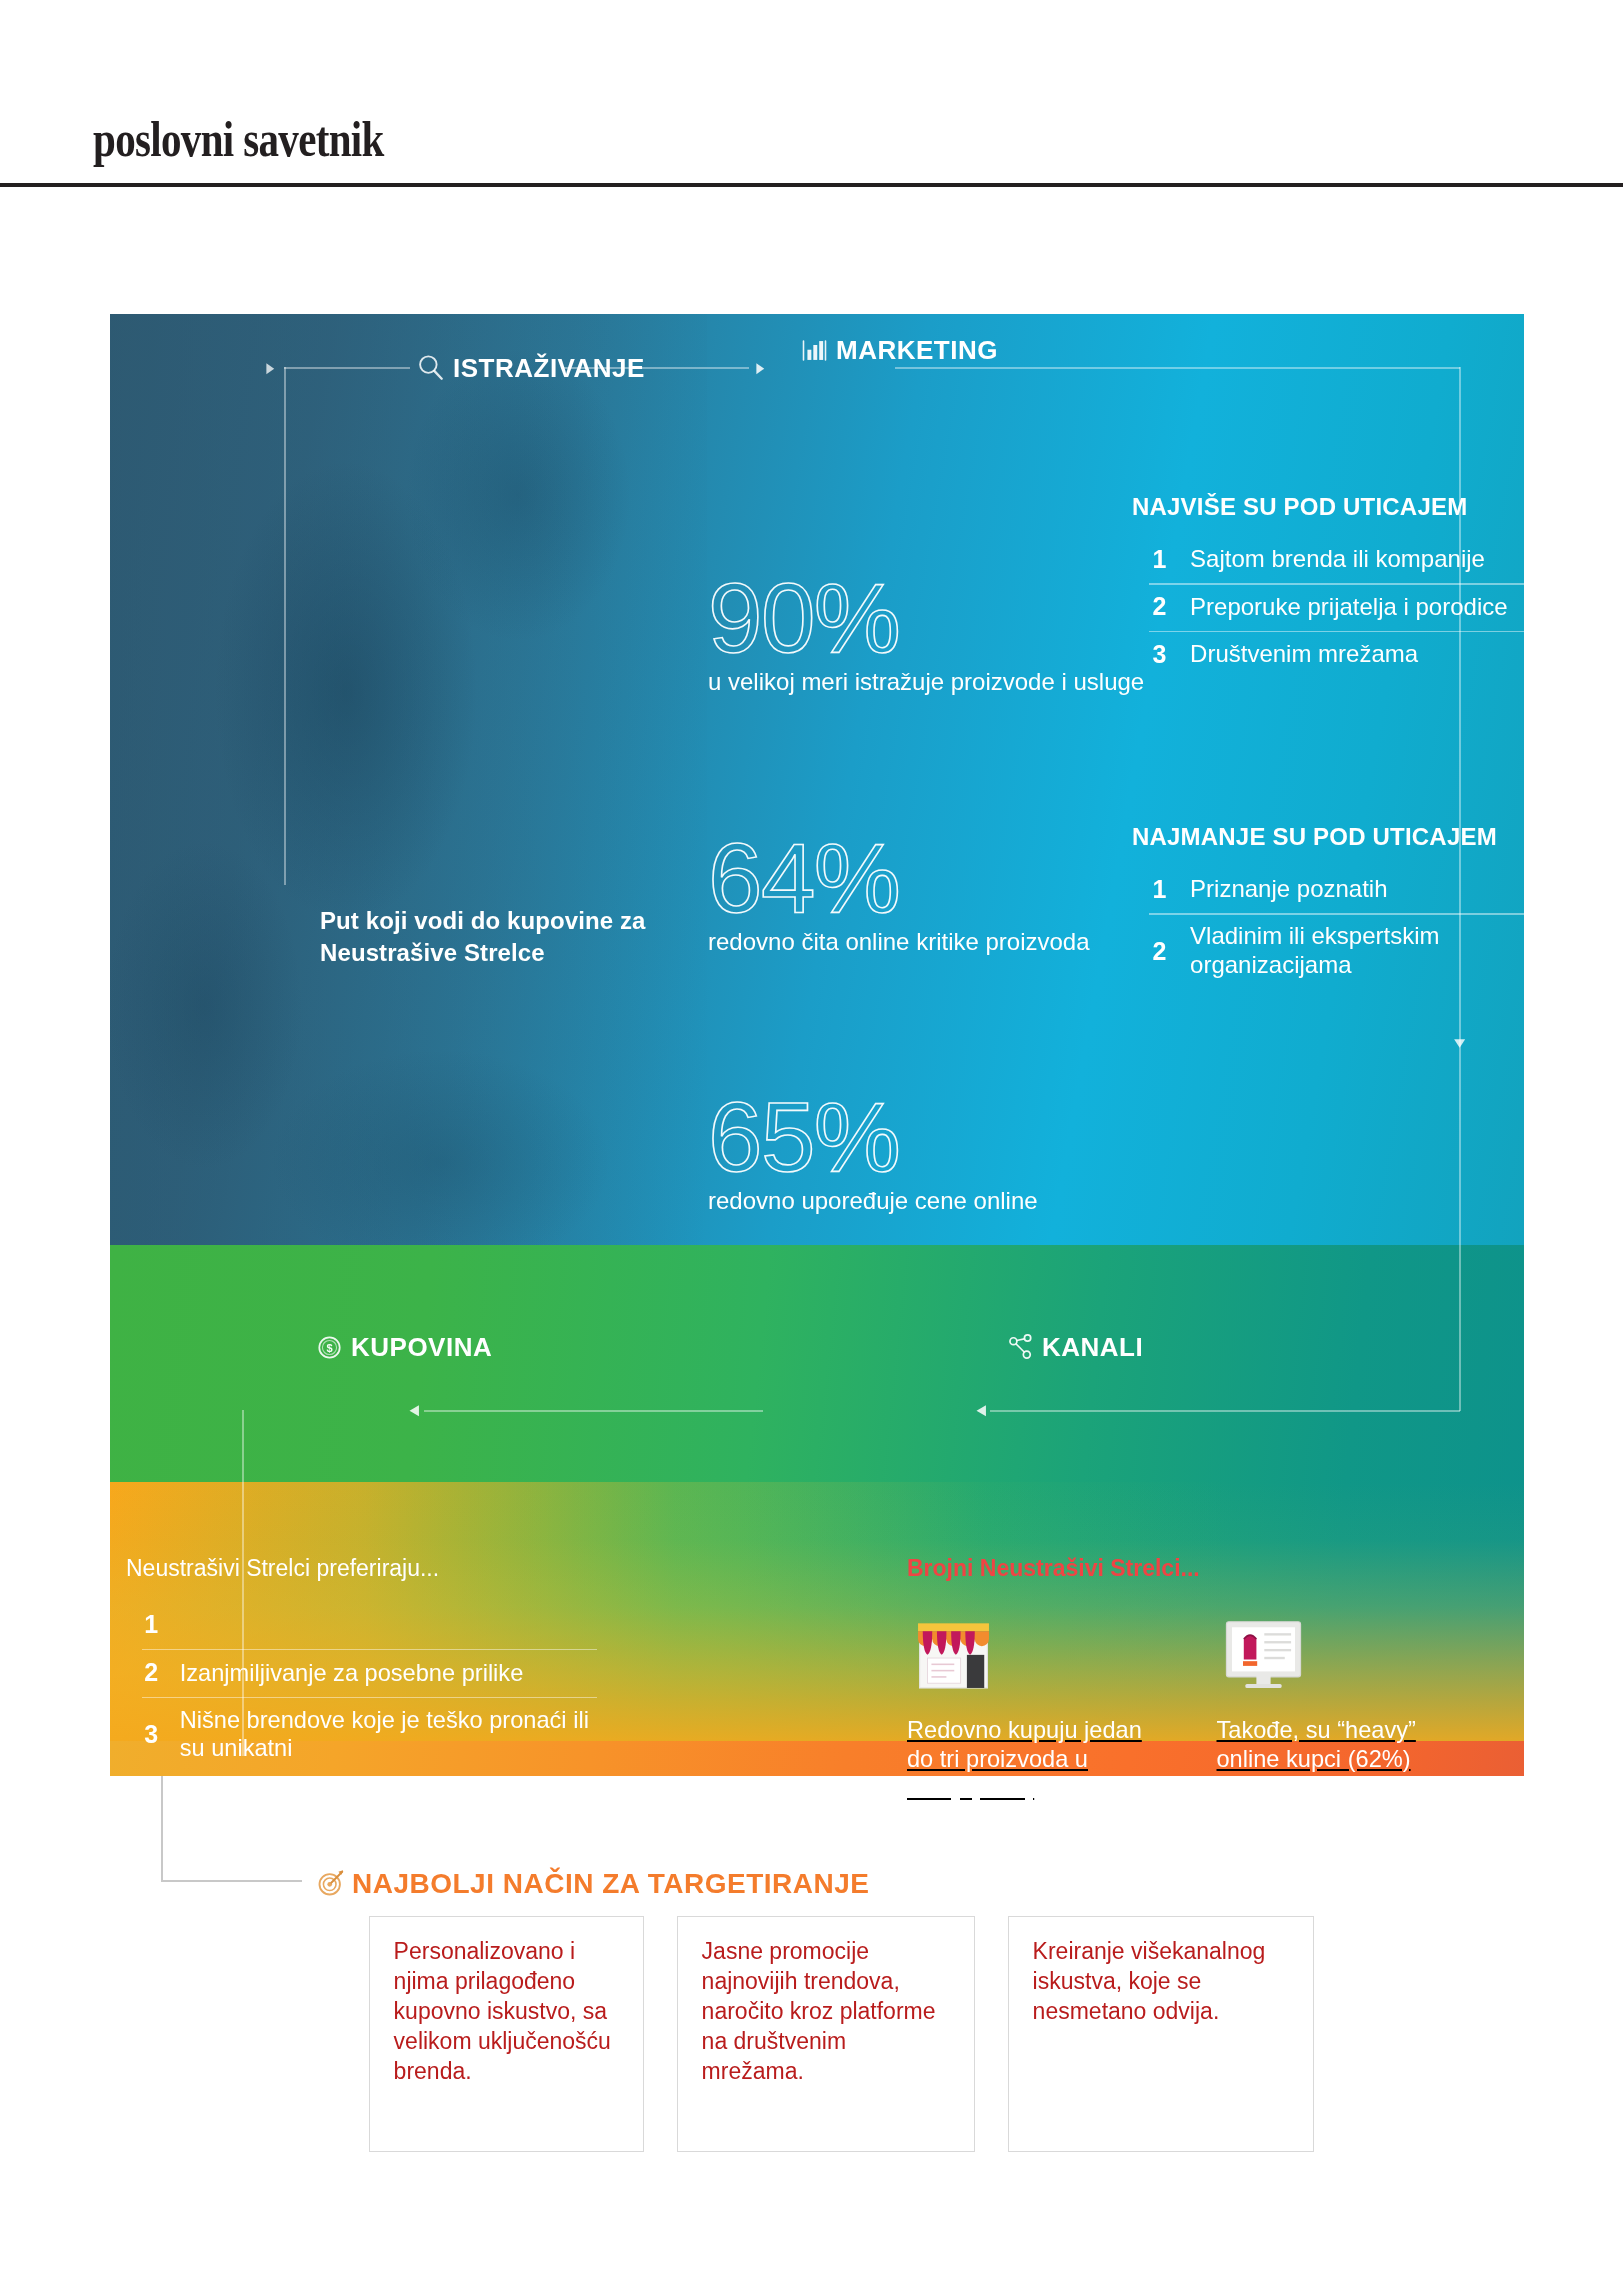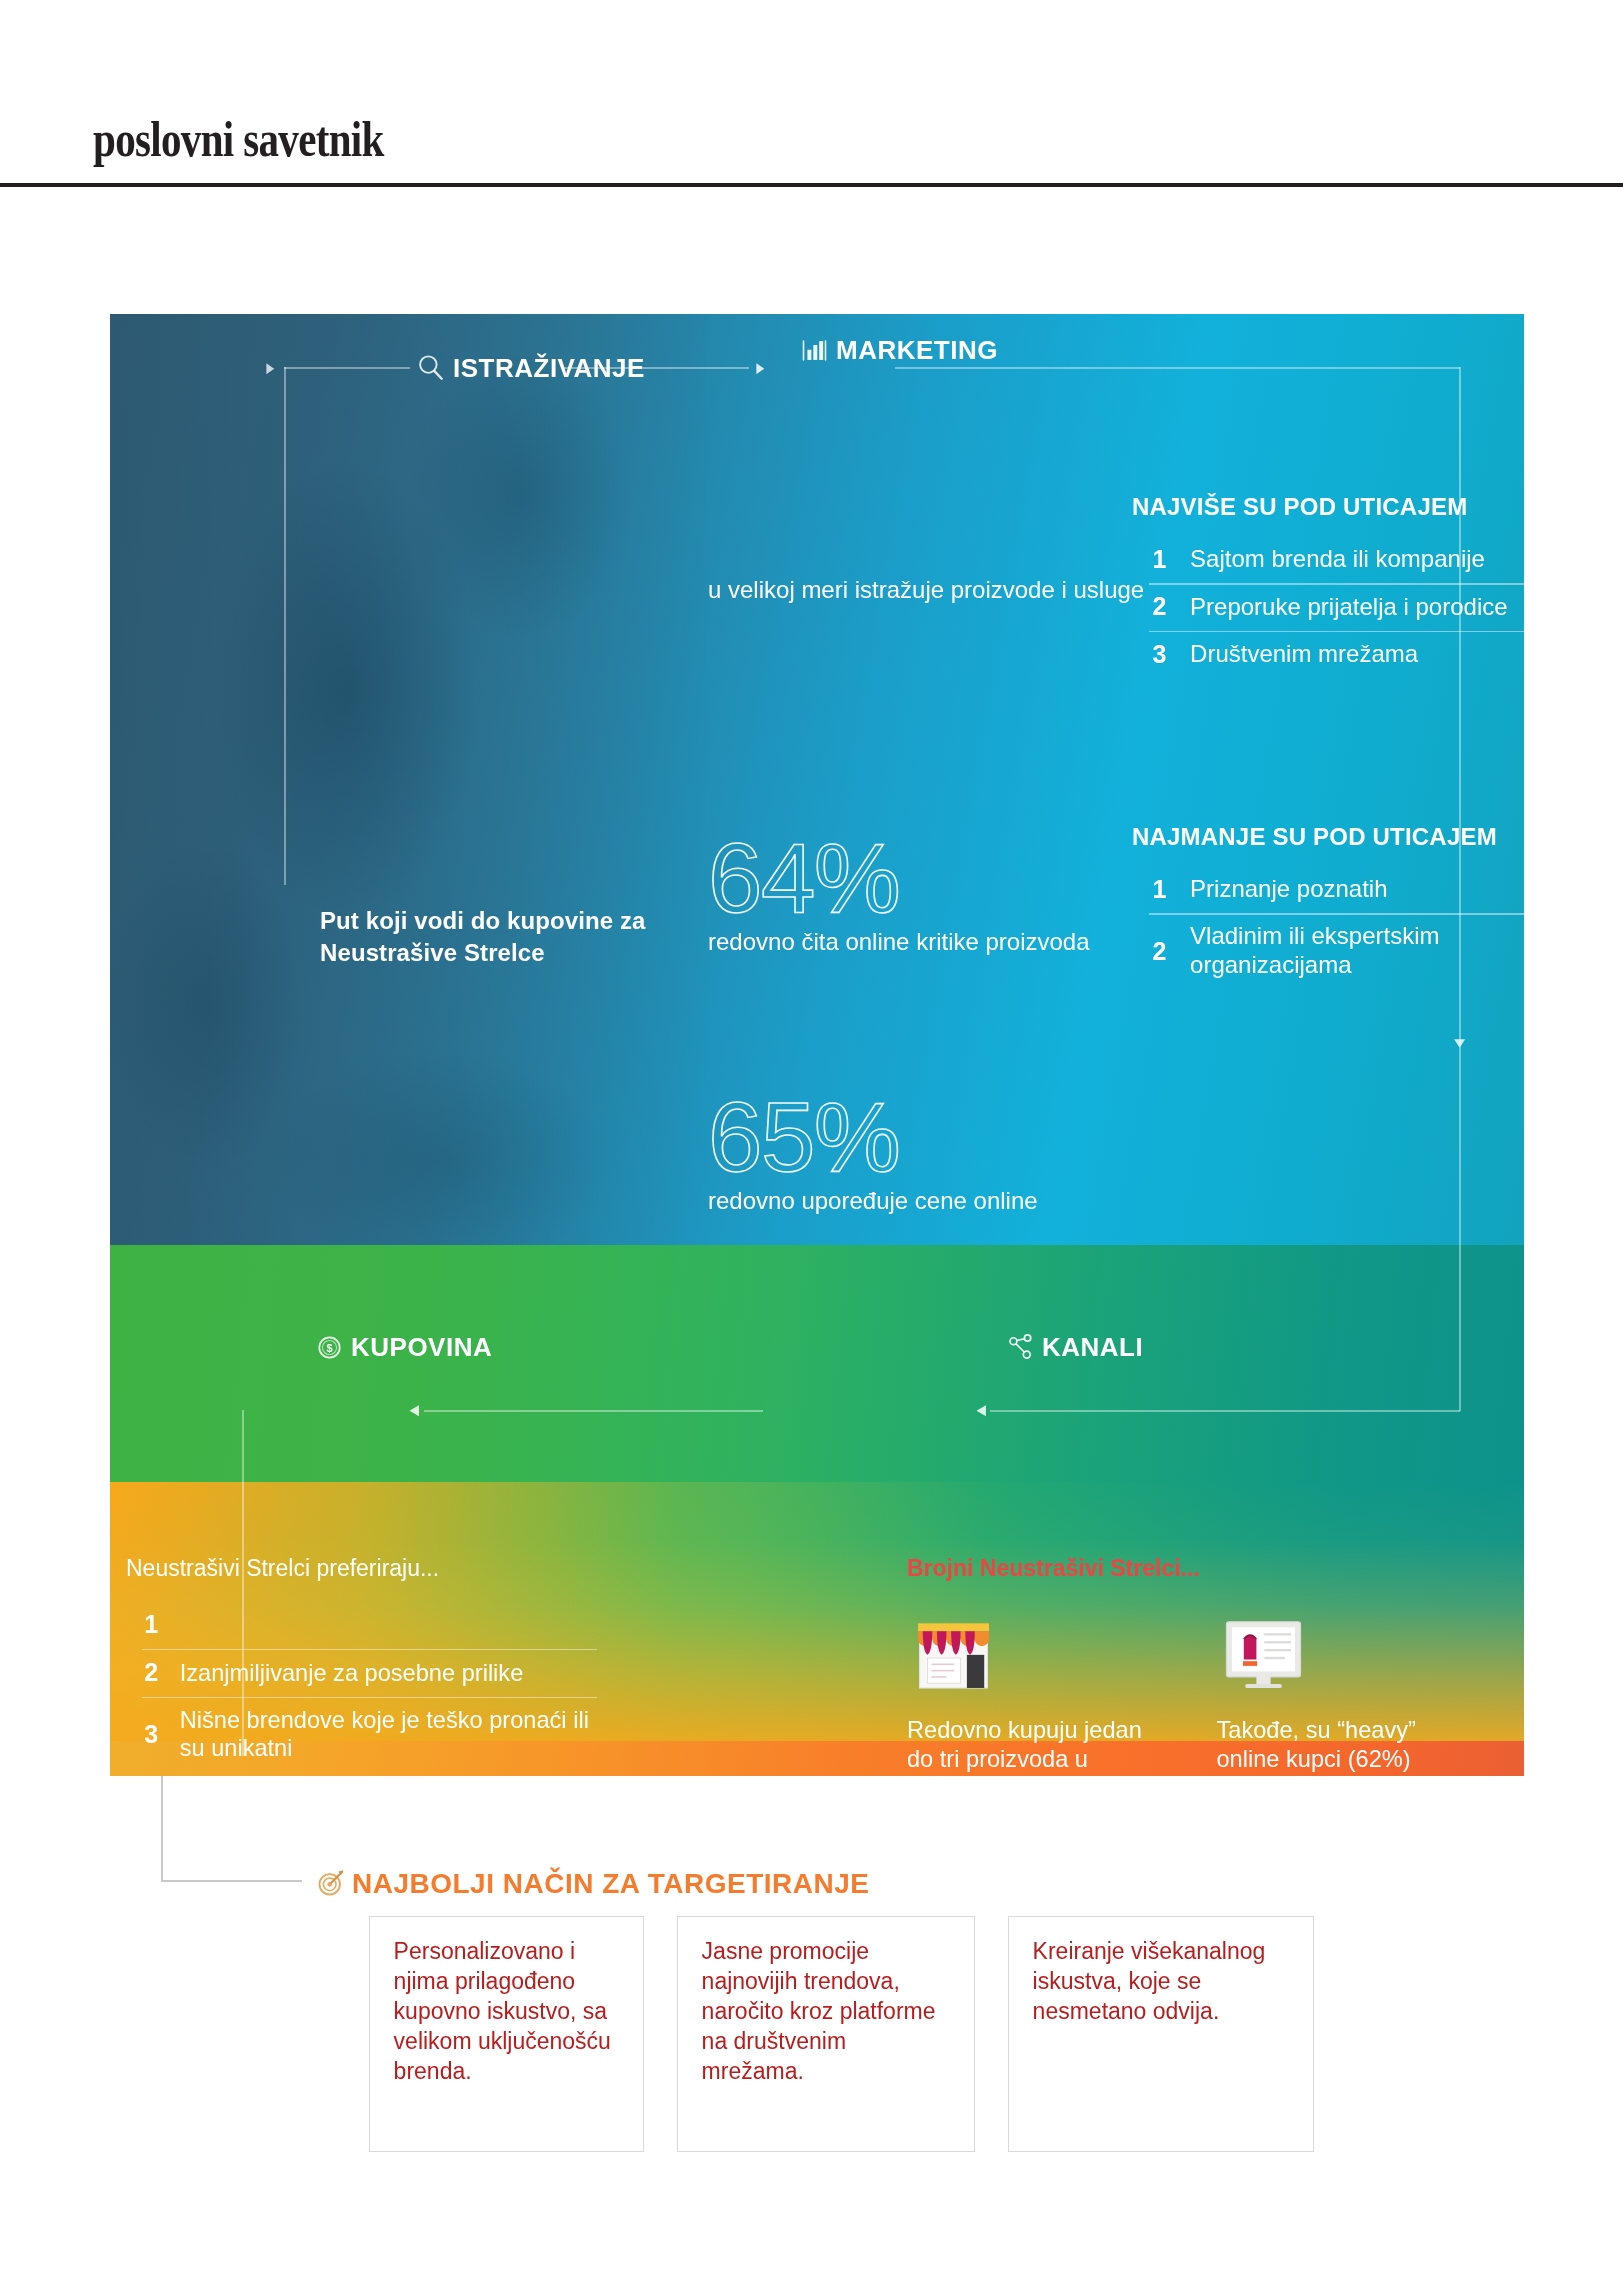--- a/index.html
+++ b/index.html
@@ -146,21 +146,21 @@
   .glist { position: absolute; left: 126px; top: 1555px; width: 487px; }
   .glist-title { font-size: 23px; font-weight: 400; color: #fff; margin-bottom: 20.4px; }
   .grow { display: flex; align-items: center; gap: 19px; padding: 7.9px 0 9.4px 15.7px; }
   .gnum { font-size: 25px; font-weight: 700; color: #fff; min-width: 19px; text-align: center; }
   .gtxt { font-size: 23.6px; font-weight: 400; line-height: 1.20; color: #fff; }
   .gsep { height: 1.6px; background: rgba(255,255,255,0.45); margin-left: 15.7px; }
 
   
   .channels { position: absolute; left: 907px; top: 1555px; width: 550px; }
   .channels-title { font-size: 23px; font-weight: 700; color: #ef4444; margin-bottom: 15.7px; }
-  .chan-wrap { display: flex; gap: 69px; }
+  .chan-wrap { display: flex; gap: 69px; text-decoration: underline; }
   .chan { width: 259px; }
   .chan-icon { height: 101px; display: flex; align-items: flex-end; }
   .chan-cap { margin-top: 17.3px; font-size: 23.6px; line-height: 1.22; color: #fff; }
 
   
   .target-head { position: absolute; left: 314px; top: 1867px; }
   .tboxes { position: absolute; left: 369px; top: 1916px; display: flex; gap: 33px; }
   .tbox {
     width: 275px; min-height: 236px;
     border: 1.6px solid #d9d9d9; background: #ffffff;
@@ -243,20 +243,21 @@
         <rect x="12" y="20" width="5" height="13" fill="rgba(255,255,255,0.92)"></rect>
         <rect x="19.5" y="14" width="5" height="19" fill="rgba(255,255,255,0.92)"></rect>
         <rect x="27" y="9" width="5" height="24" fill="rgba(255,255,255,0.92)"></rect>
       </svg>
       <span class="sec-label">MARKETING</span>
     </div>
 
     <div class="left-title">Put koji vodi do kupovine za Neustrašive Strelce</div>
 
     <div class="stat" style="top:258px;">
+      <div class="stat-num">90%</div>
       <div class="stat-cap">u velikoj meri istražuje proizvode i usluge</div>
     </div>
     <div class="stat" style="top:518px;">
       <div class="stat-num">64%</div>
       <div class="stat-cap">redovno čita online kritike proizvoda</div>
     </div>
     <div class="stat" style="top:777px;">
       <div class="stat-num">65%</div>
       <div class="stat-cap">redovno upoređuje cene online</div>
     </div>

